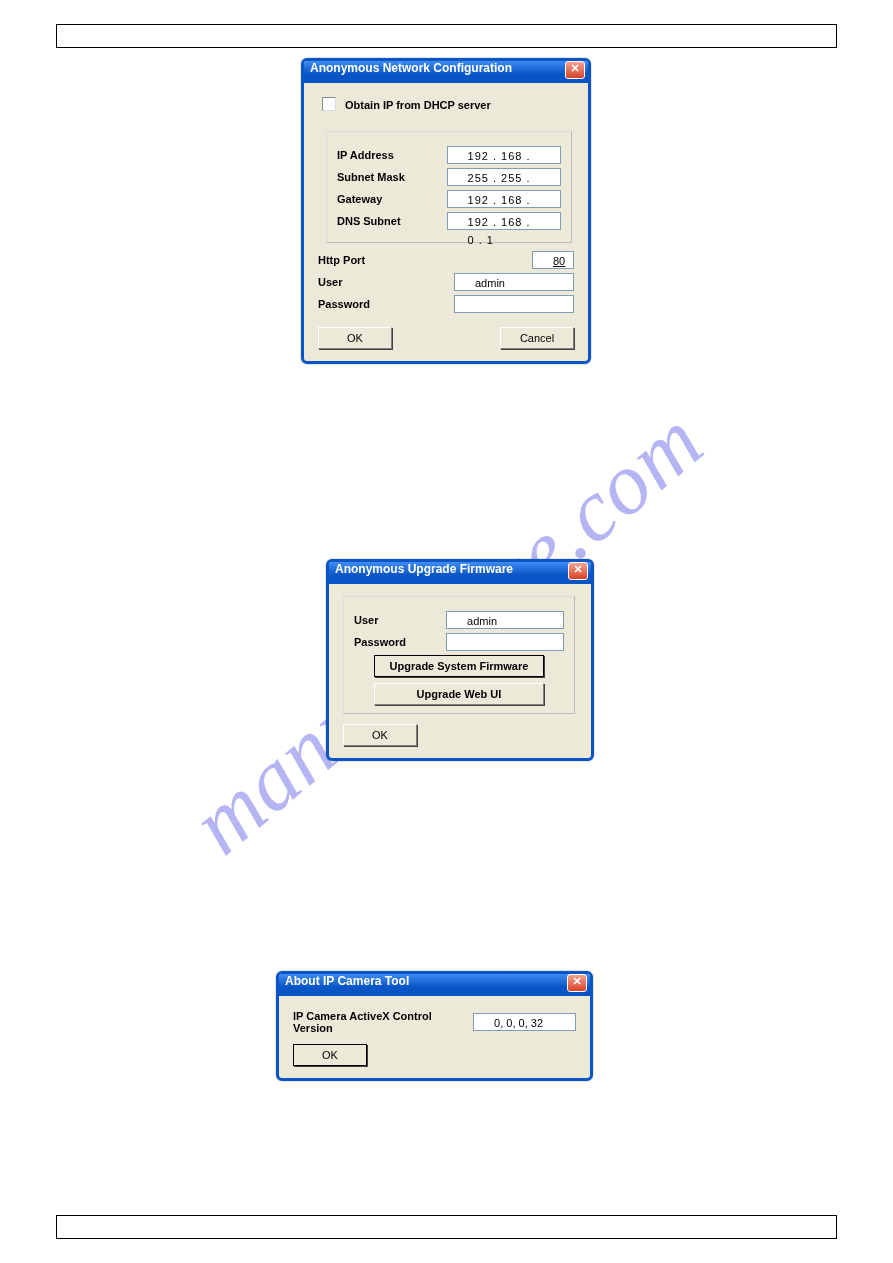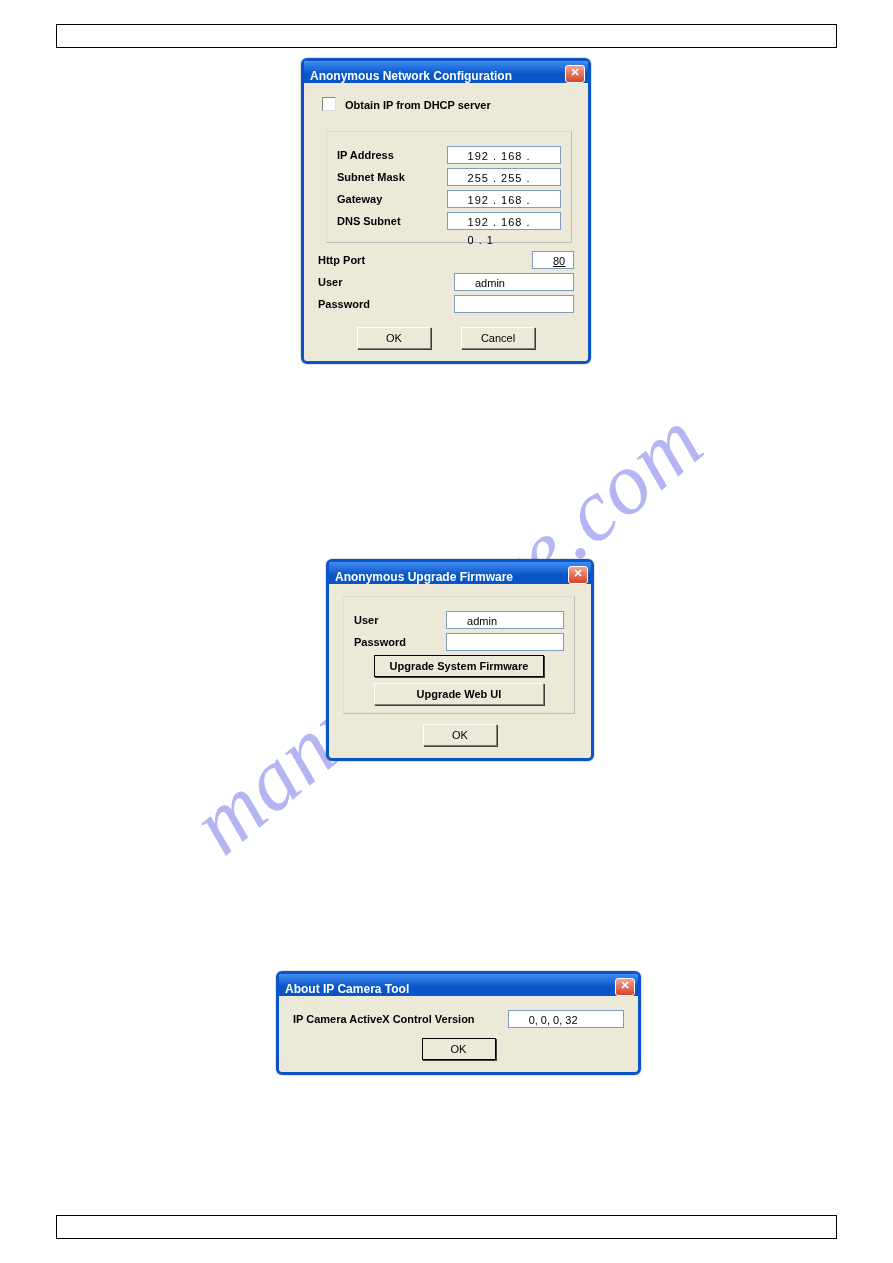--- a/index.html
+++ b/index.html
@@ -49,21 +49,21 @@
     box-shadow: 0 0 0 1px rgba(0,0,0,0.1);
     box-sizing: border-box;
   }
   .titlebar {
     height: 22px;
     background: linear-gradient(to bottom, #3f8cf3 0%, #0a55c5 60%, #0a55c5 100%);
     color: #fff;
     font-weight: bold;
     font-size: 12px;
     display: flex;
-    align-items: flex-end;
+    align-items: flex-start;
     justify-content: space-between;
     padding: 0 3px 0 6px;
     border-top-left-radius: 3px;
     border-top-right-radius: 3px;
   }
   .titlebar .title { white-space: nowrap; }
   .close-btn {
     width: 18px;
     height: 16px;
     background: linear-gradient(to bottom, #f6a28e, #d5432a);
@@ -143,30 +143,30 @@
     padding: 0 10px;
     cursor: default;
     box-sizing: border-box;
   }
   .xp-button.default {
     outline: 1px solid #000;
     outline-offset: -1px;
   }
   .btn-row {
     display: flex;
-    justify-content: center;
+    justify-content: space-between;
     gap: 30px;
     margin-top: 14px;
   }
   .btn-row.tight { gap: 12px; margin-top: 10px; }
 
   
   #dlg1 { left: 301px; top: 58px;  width: 290px; }
   #dlg2 { left: 326px; top: 559px; width: 268px; }
-  #dlg3 { left: 276px; top: 971px; width: 365px; }
+  #dlg3 { left: 276px; top: 971px; width: 317px; }
 
   .fw-btn-col {
     display: flex;
     flex-direction: column;
     align-items: center;
     gap: 6px;
     margin-top: 0;
   }
   .fw-btn-col .xp-button { min-width: 170px; font-weight: bold; }
 

